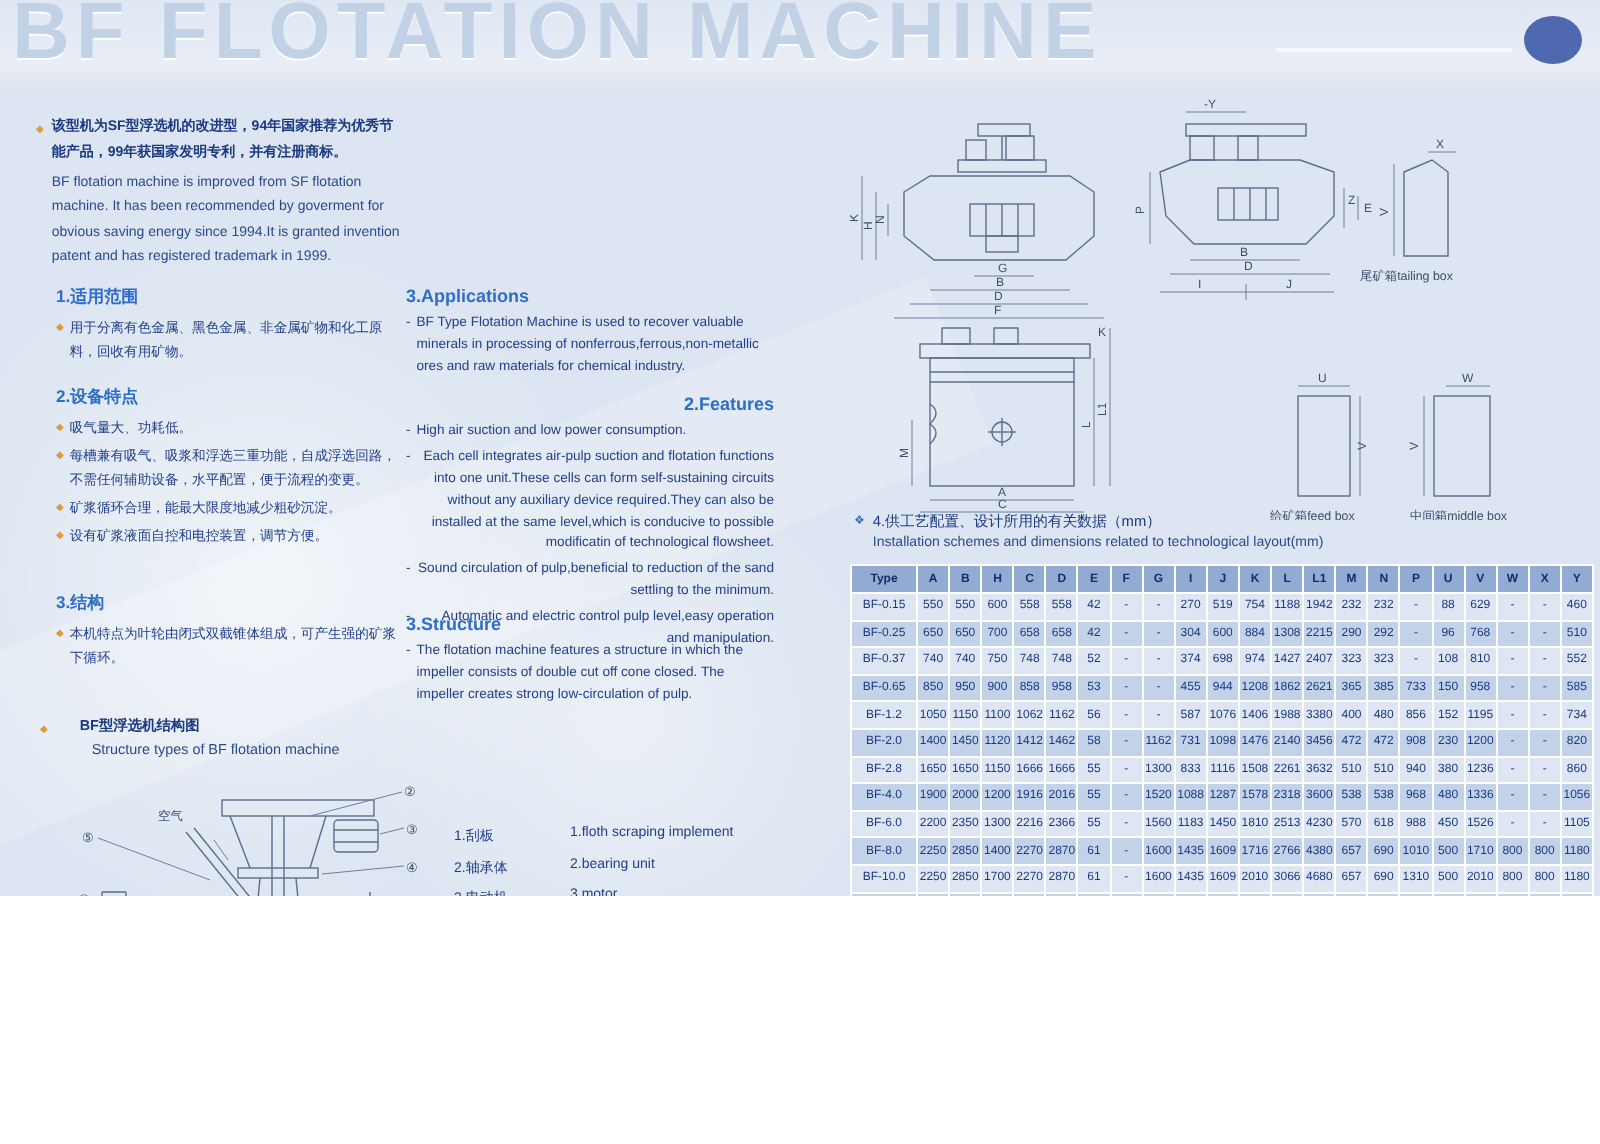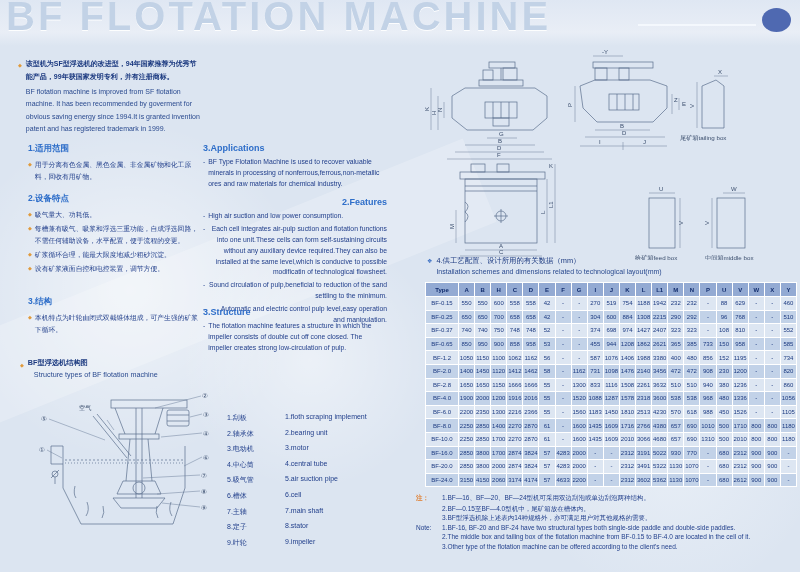--- a/index.html
+++ b/index.html
@@ -1,17 +1,17 @@
 <!DOCTYPE html>
 <html><head>
 <meta charset="utf-8">
 <style>
   html,body{margin:0;padding:0;}
   body{width:800px;height:572px;overflow:hidden;font-family:"Liberation Sans","DejaVu Sans",sans-serif;}
-  #page{position:relative;width:800px;height:572px;background:#dce5f1;overflow:hidden;}
+  #page{position:relative;width:800px;height:448px;background:#dce5f1;overflow:hidden;}
   
   .wm{position:absolute;border-radius:50%;pointer-events:none;}
   .wm1{left:-40px;top:120px;width:340px;height:340px;background:radial-gradient(closest-side,rgba(255,255,255,.55),rgba(255,255,255,0));}
   .wm2{left:180px;top:230px;width:260px;height:260px;background:radial-gradient(closest-side,rgba(255,255,255,.45),rgba(255,255,255,0));}
   .wm3{left:520px;top:300px;width:300px;height:300px;background:radial-gradient(closest-side,rgba(244,248,252,.5),rgba(255,255,255,0));}
   .wm-band{position:absolute;left:-60px;top:240px;width:560px;height:90px;background:rgba(255,255,255,.22);transform:rotate(-22deg);pointer-events:none;}
   
   #banner{position:absolute;left:0;top:0;width:800px;height:46px;background:linear-gradient(180deg,#dfe7f3 0%,#e9eef6 70%,#dce5f1 100%);}
   #banner-title{position:absolute;left:6px;top:-6px;font-size:40px;font-weight:bold;letter-spacing:3px;color:#c2d2e6;text-shadow:0 1px 0 rgba(255,255,255,.9);white-space:nowrap;}
   #banner-line{position:absolute;left:638px;top:24px;width:118px;height:2px;background:#f4f8fd;}
@@ -29,21 +29,21 @@
   #intro-cn{font-size:7px;font-weight:bold;color:#1c3a80;line-height:1.8;margin:0 0 3px 0;}
   #intro-en{font-size:7px;color:#2a4a8f;line-height:1.75;margin:0;}
   
   #sec-cn-1{position:absolute;left:28px;top:143px;width:168px;}
   #sec-cn-2{position:absolute;left:28px;top:193px;width:170px;}
   #sec-cn-3{position:absolute;left:28px;top:296px;width:172px;}
   #sec-en-1{position:absolute;left:203px;top:143px;width:182px;}
   #sec-en-2{position:absolute;left:203px;top:197px;width:184px;text-align:right;}
   #sec-en-3{position:absolute;left:203px;top:307px;width:184px;}
   
-  #scheme-title{position:absolute;left:20px;top:358px;width:200px;display:flex;gap:4px;}
+  #scheme-title{position:absolute;left:20px;top:358px;width:200px;display:flex;gap:16px;}
   #scheme-title .mk-diamond{margin-top:2px;}
   #scheme-title-cn{font-size:7.2px;font-weight:bold;color:#1c3a80;margin:0 0 2px 0;}
   #scheme-title-en{font-size:7.2px;color:#2a4a8f;margin:0 0 0 6px;}
   
   #parts-list{position:absolute;left:227px;top:413px;width:165px;}
   .part-row{display:flex;margin-bottom:5.6px;}
   .part-cn{width:58px;font-size:7px;color:#23408c;}
   .part-en{font-size:7px;color:#23408c;}
   
   #sec4{position:absolute;left:427px;top:256px;width:370px;display:flex;gap:4px;}

